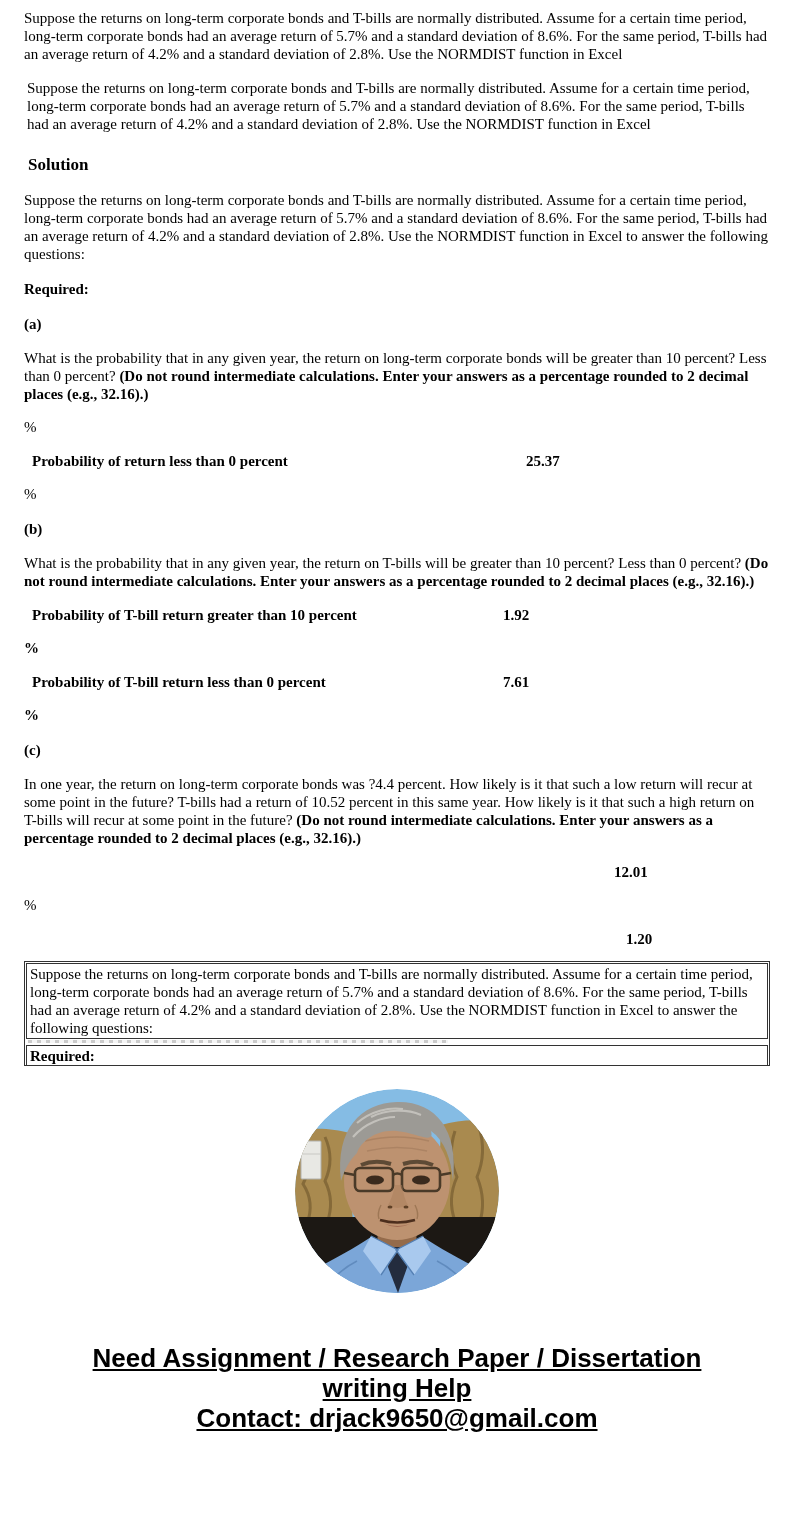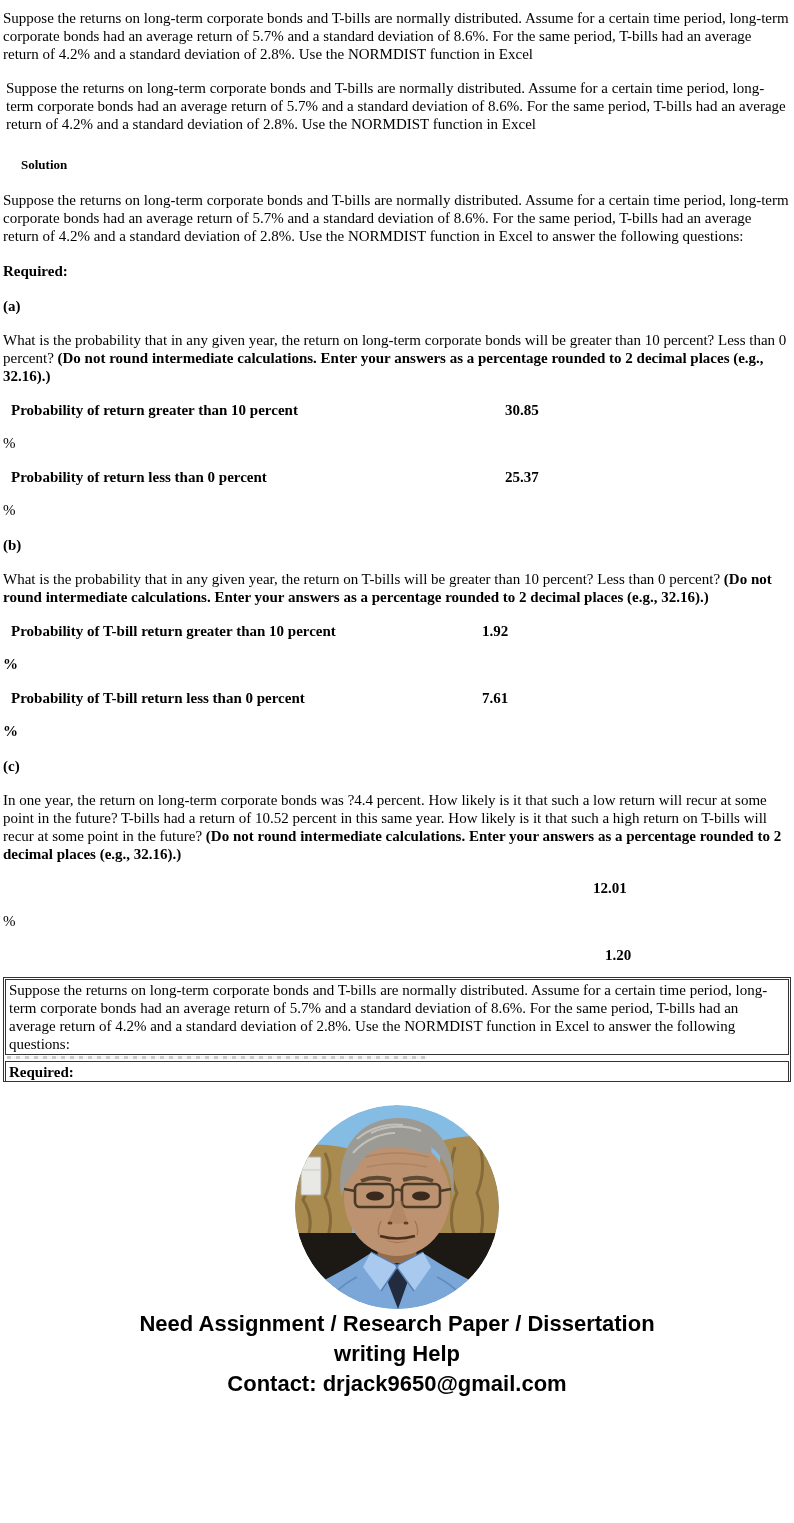--- a/index.html
+++ b/index.html
@@ -1,61 +1,57 @@
 <!DOCTYPE html>
 <html><head>
 <meta charset="utf-8">
 <style>
   html,body{margin:0;padding:0;background:#ffffff;}
   body{width:794px;min-height:1523px;color:#000;font-family:"Liberation Serif","DejaVu Serif",serif;font-size:15px;line-height:18px;}
-  .page{padding:0 3px;}
+  .page{padding:0 24px;}
   p{margin:16px 0 0 0;}
   .first{margin-top:9px;}
   .indent{padding-left:3px;}
   .bold{font-weight:bold;}
-  h2.solution{font-family:"Liberation Serif","DejaVu Serif",serif;font-size:13px;line-height:20px;margin:22px 0 0 18px;font-weight:bold;}
+  h2.solution{font-family:"Liberation Serif","DejaVu Serif",serif;font-size:17px;line-height:20px;margin:22px 0 0 4px;font-weight:bold;}
   .tagline{margin-top:17px;font-weight:bold;}
   .row{position:relative;margin-top:16px;padding-left:8px;font-weight:bold;height:18px;}
   .row .val{position:absolute;top:0;}
   .val-a{left:502px;}
   .val-b{left:479px;}
   .val-c1{left:590px;}
   .val-c2{left:602px;text-align:center;}
   .pct{margin-top:15px;}
   .box{margin-top:13px;border:1px solid #333;padding:1px;height:105px;overflow:hidden;box-sizing:border-box;}
   .box-cell{border:1px solid #333;padding:1px 3px;}
   .box-cell.clipped{margin-top:2px;height:20px;overflow:hidden;font-weight:bold;}
   .artifact{height:3px;width:420px;margin:1px 0 0 2px;opacity:.45;
     background:repeating-linear-gradient(90deg,#8a8a8a 0 4px,#e8e8e8 4px 9px);}
   .photo-wrap{margin-top:23px;display:flex;justify-content:center;}
   .photo{width:204px;height:204px;border-radius:50%;overflow:hidden;}
-  .footer{text-align:center;font-family:"Liberation Sans","DejaVu Sans",sans-serif;
-    font-weight:bold;font-size:22px;line-height:30px;letter-spacing:0px;}
+  .footer{margin-top:50px;text-align:center;font-family:"Liberation Sans","DejaVu Sans",sans-serif;
+    font-weight:bold;font-size:26px;line-height:30px;letter-spacing:0px;text-decoration:underline;}
 </style>
 </head>
 <body>
 
 <div class="page">
 
   <p class="first">Suppose the returns on long-term corporate bonds and T-bills are normally distributed. Assume for a certain time period, long-term corporate bonds had an average return of 5.7% and a standard deviation of 8.6%. For the same period, T-bills had an average return of 4.2% and a standard deviation of 2.8%. Use the NORMDIST function in Excel</p>
   <p class="indent">Suppose the returns on long-term corporate bonds and T-bills are normally distributed. Assume for a certain time period, long-term corporate bonds had an average return of 5.7% and a standard deviation of 8.6%. For the same period, T-bills had an average return of 4.2% and a standard deviation of 2.8%. Use the NORMDIST function in Excel</p>
 
   <h2 class="solution">Solution</h2>
 
   <p>Suppose the returns on long-term corporate bonds and T-bills are normally distributed. Assume for a certain time period, long-term corporate bonds had an average return of 5.7% and a standard deviation of 8.6%. For the same period, T-bills had an average return of 4.2% and a standard deviation of 2.8%. Use the NORMDIST function in Excel to answer the following questions:</p>
 
   <p class="tagline">Required:</p>
 
   <p class="tagline">(a)</p>
   <p><span>What is the probability that in any given year, the return on long-term corporate bonds will be greater than 10 percent? Less than 0 percent? </span><span class="bold">(Do not round intermediate calculations. Enter your answers as a percentage rounded to 2 decimal places (e.g., 32.16).)</span></p>
 
-  <div class="row">
-    <span>Probability of return greater than 10 percent</span>
-    <span class="val val-a">30.85</span>
-  </div>
   <p class="pct">%</p>
 
   <div class="row">
     <span>Probability of return less than 0 percent</span>
     <span class="val val-a">25.37</span>
   </div>
   <p class="pct">%</p>
 
   <p class="tagline">(b)</p>
   <p><span>What is the probability that in any given year, the return on T-bills will be greater than 10 percent? Less than 0 percent? </span><span class="bold">(Do not round intermediate calculations. Enter your answers as a percentage rounded to 2 decimal places (e.g., 32.16).)</span></p>

